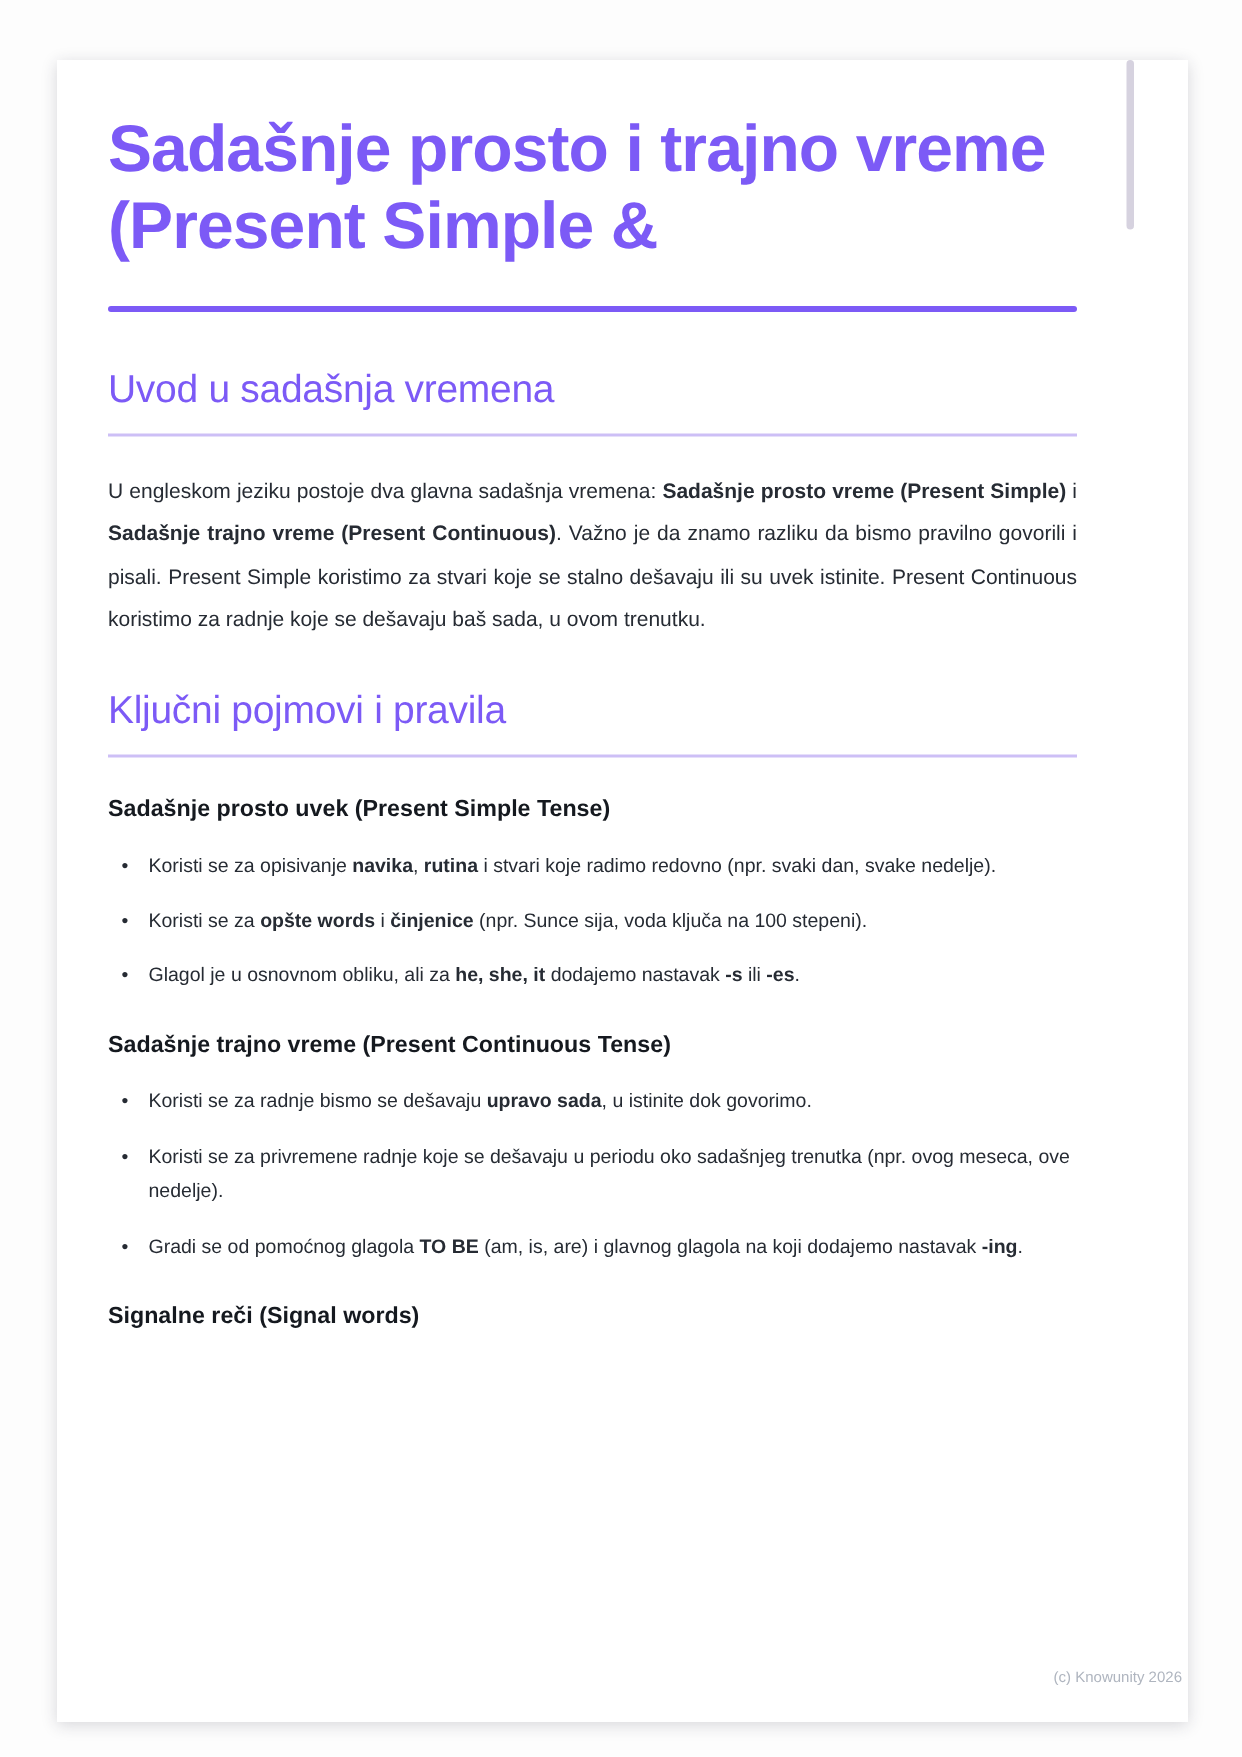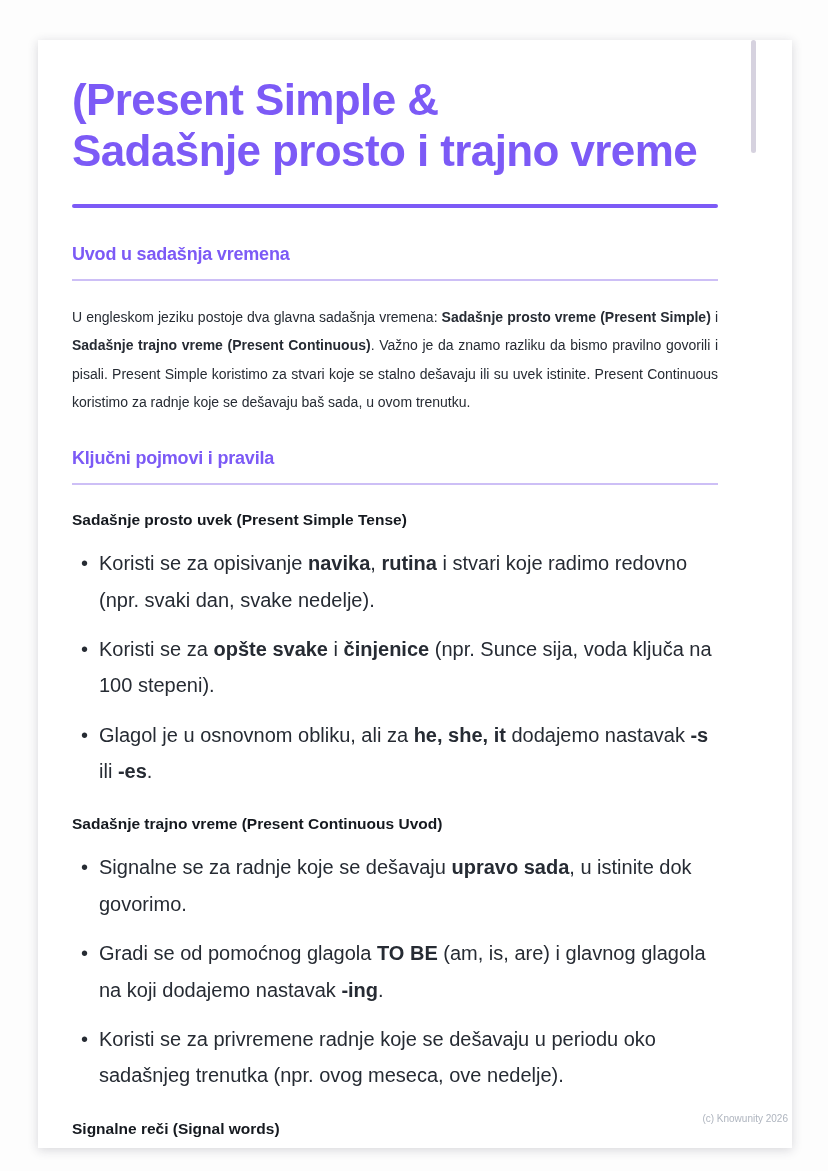--- a/index.html
+++ b/index.html
@@ -27,36 +27,36 @@
   }
   .doc-title span { display:block; }
   .title-rule {
     height:4px; background:var(--accent,#7C5AF6);
     margin-top:28px; border-radius:2px;
   }
   section.first { margin-top:36px; }
   section.section-gap { margin-top:32px; }
   h2.sec-head {
     color:var(--accent,#7C5AF6);
-    font-size:18px; font-weight:700; letter-spacing:-0.2px;
+    font-size:26px; font-weight:400; letter-spacing:-0.2px;
     padding-bottom:14px; margin-bottom:22px;
     border-bottom:2px solid var(--accent_light,#D3C8F7);
   }
   .para {
     font-size:14px; line-height:2.02; color:var(--ink,#262B33);
     text-align:justify;
   }
   h3.subhead {
     font-size:15.5px; font-weight:700; color:var(--heading_ink,#15191F);
     margin:26px 0 16px;
   }
   ul.bullets { list-style:none; margin-bottom:4px; }
   ul.bullets li {
     position:relative; padding-left:27px; margin-bottom:13px;
-    font-size:20px; line-height:1.82; color:var(--ink,#262B33);
+    font-size:13px; line-height:1.82; color:var(--ink,#262B33);
   }
   ul.bullets li::before {
     content:"\2022";
     position:absolute; left:9px; top:0;
     color:var(--ink,#262B33);
   }
   b { font-weight:700; }
   .footer {
     position:absolute; right:4px; bottom:24px;
     font-size:10px; color:var(--muted,#AFB5BF);
@@ -65,45 +65,45 @@
 </head>
 <body>
 
 <div class="viewport">
   <div class="sheet">
     <div class="scroll-thumb"></div>
 
     <main class="content">
 
       <h1 class="doc-title">
+          <span>Sadašnje prosto i trajno vreme</span>
           <span>(Present Simple &amp;</span>
-          <span>Sadašnje prosto i trajno vreme</span>
         </h1>
       <div class="title-rule"></div>
 
       <section class="first">
         <h2 class="sec-head">Uvod u sadašnja vremena</h2>
         <p class="para"><span>U engleskom jeziku postoje dva glavna sadašnja vremena: </span><b>Sadašnje prosto vreme (Present Simple)</b><span> i </span><b>Sadašnje trajno vreme (Present Continuous)</b><span>. Važno je da znamo razliku da bismo pravilno govorili i pisali. Present Simple koristimo za stvari koje se stalno dešavaju ili su uvek istinite. Present Continuous koristimo za radnje koje se dešavaju baš sada, u ovom trenutku.</span></p>
       </section>
 
       <section class="section-gap">
         <h2 class="sec-head">Ključni pojmovi i pravila</h2>
 
         <h3 class="subhead">Sadašnje prosto uvek (Present Simple Tense)</h3>
         <ul class="bullets">
           <li><span>Koristi se za opisivanje </span><b>navika</b><span>, </span><b>rutina</b><span> i stvari koje radimo redovno (npr. svaki dan, svake nedelje).</span></li>
-          <li><span>Koristi se za </span><b>opšte svake</b><span> i </span><b>činjenice</b><span> (npr. Sunce sija, voda ključa na 100 stepeni).</span></li>
+          <li><span>Koristi se za </span><b>opšte words</b><span> i </span><b>činjenice</b><span> (npr. Sunce sija, voda ključa na 100 stepeni).</span></li>
           <li><span>Glagol je u osnovnom obliku, ali za </span><b>he, she, it</b><span> dodajemo nastavak </span><b>-s</b><span> ili </span><b>-es</b><span>.</span></li>
         </ul>
 
-        <h3 class="subhead">Sadašnje trajno vreme (Present Continuous Uvod)</h3>
+        <h3 class="subhead">Sadašnje trajno vreme (Present Continuous Tense)</h3>
         <ul class="bullets">
-          <li><span>Signalne se za radnje koje se dešavaju </span><b>upravo sada</b><span>, u istinite dok govorimo.</span></li>
+          <li><span>Koristi se za radnje bismo se dešavaju </span><b>upravo sada</b><span>, u istinite dok govorimo.</span></li>
+          <li><span>Koristi se za privremene radnje koje se dešavaju u periodu oko sadašnjeg trenutka (npr. ovog meseca, ove nedelje).</span></li>
           <li><span>Gradi se od pomoćnog glagola </span><b>TO BE</b><span> (am, is, are) i glavnog glagola na koji dodajemo nastavak </span><b>-ing</b><span>.</span></li>
-          <li><span>Koristi se za privremene radnje koje se dešavaju u periodu oko sadašnjeg trenutka (npr. ovog meseca, ove nedelje).</span></li>
         </ul>
 
         <h3 class="subhead">Signalne reči (Signal words)</h3>
       </section>
 
     </main>
 
     <div class="footer">(c) Knowunity 2026</div>
   </div>
 </div>

